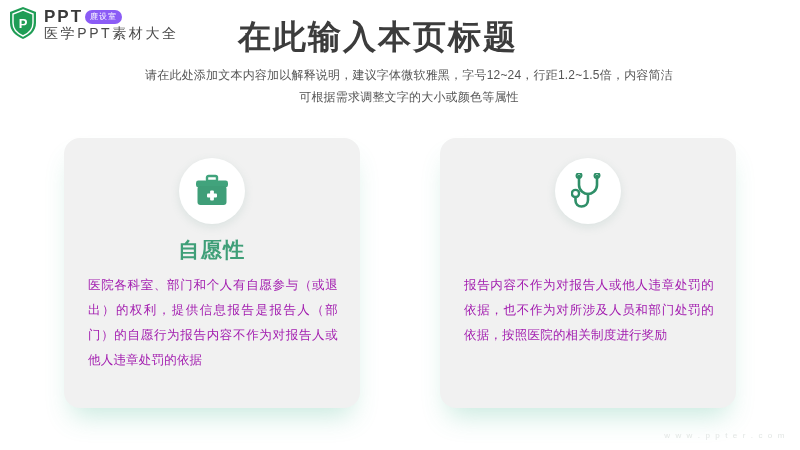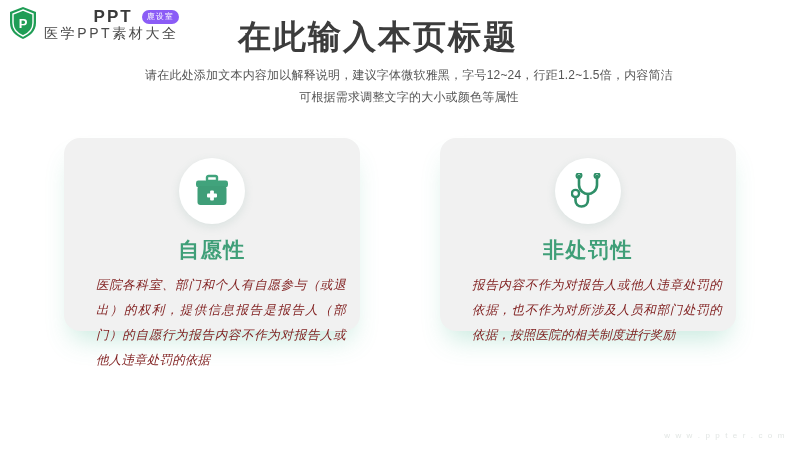--- a/index.html
+++ b/index.html
@@ -34,22 +34,21 @@
   .logo-text {
     display: flex;
     flex-direction: column;
     justify-content: center;
     gap: 1px;
     padding-top: 2px;
   }
   .logo-row1 {
     display: flex;
     align-items: center;
-    gap: 9px;
-    justify-content: flex-end;
+    gap: 2px;
   }
   .logo-ppt {
     font-size: 17px;
     font-weight: bold;
     color: #3a3a3a;
     letter-spacing: 2px;
     line-height: 1;
   }
   .logo-badge {
     background: #8b5cf6;
@@ -100,21 +99,21 @@
     position: absolute;
     top: 138px;
     left: 64px;
     width: 672px;
     display: flex;
     justify-content: space-between;
   }
   .card {
     position: relative;
     width: 296px;
-    height: 193px;
+    height: 270px;
     background: #f1f1f1;
     border-radius: 16px;
     box-shadow: 0 16px 26px -8px rgba(77, 184, 150, 0.30);
   }
   .card-icon-wrap {
     position: absolute;
     top: 20px;
     left: 0;
     width: 100%;
     display: flex;
@@ -138,28 +137,27 @@
     width: 100%;
     text-align: center;
     font-size: 21px;
     font-weight: bold;
     color: #3f9f78;
     letter-spacing: 1.5px;
   }
   .card-body {
     position: absolute;
     top: 135px;
-    left: 32px;
+    left: 24px;
     width: 250px;
     font-size: 12.5px;
     line-height: 2.0;
-    color: #7f1d1d;
+    color: #a21caf;
     text-align: justify;
     letter-spacing: 0.2px;
-    font-style: italic;
   }
 
   
   .watermark {
     position: absolute;
     right: 14px;
     bottom: 10px;
     font-size: 8px;
     color: #e2e6e4;
     letter-spacing: 1.6px;
@@ -215,19 +213,18 @@
       <div class="icon-circle">
         <svg width="34" height="36" viewBox="0 0 34 36">
           <path d="M8 3 V12 C8 18 13.5 21 17 21 C20.5 21 26 18 26 12 V3" fill="none" stroke="#2f8f68" stroke-width="2.6" stroke-linecap="round"></path>
           <circle cx="8" cy="2.6" r="2.4" fill="none" stroke="#2f8f68" stroke-width="2.2"></circle>
           <circle cx="26" cy="2.6" r="2.4" fill="none" stroke="#2f8f68" stroke-width="2.2"></circle>
           <path d="M17 21 V27 C17 31 14 33.5 10.5 33.5 C7 33.5 4.5 31 4.5 27.5 V24" fill="none" stroke="#2f8f68" stroke-width="2.6" stroke-linecap="round"></path>
           <circle cx="4.5" cy="20.5" r="3.6" fill="none" stroke="#2f8f68" stroke-width="2.4"></circle>
         </svg>
       </div>
     </div>
-    <div class="card-heading">非处罚性</div>
     <div class="card-body">报告内容不作为对报告人或他人违章处罚的依据，也不作为对所涉及人员和部门处罚的依据，按照医院的相关制度进行奖励</div>
   </div>
 
 </div>
 
 <div class="watermark">w w w . p p t e r . c o m</div>
 
 </body></html>

